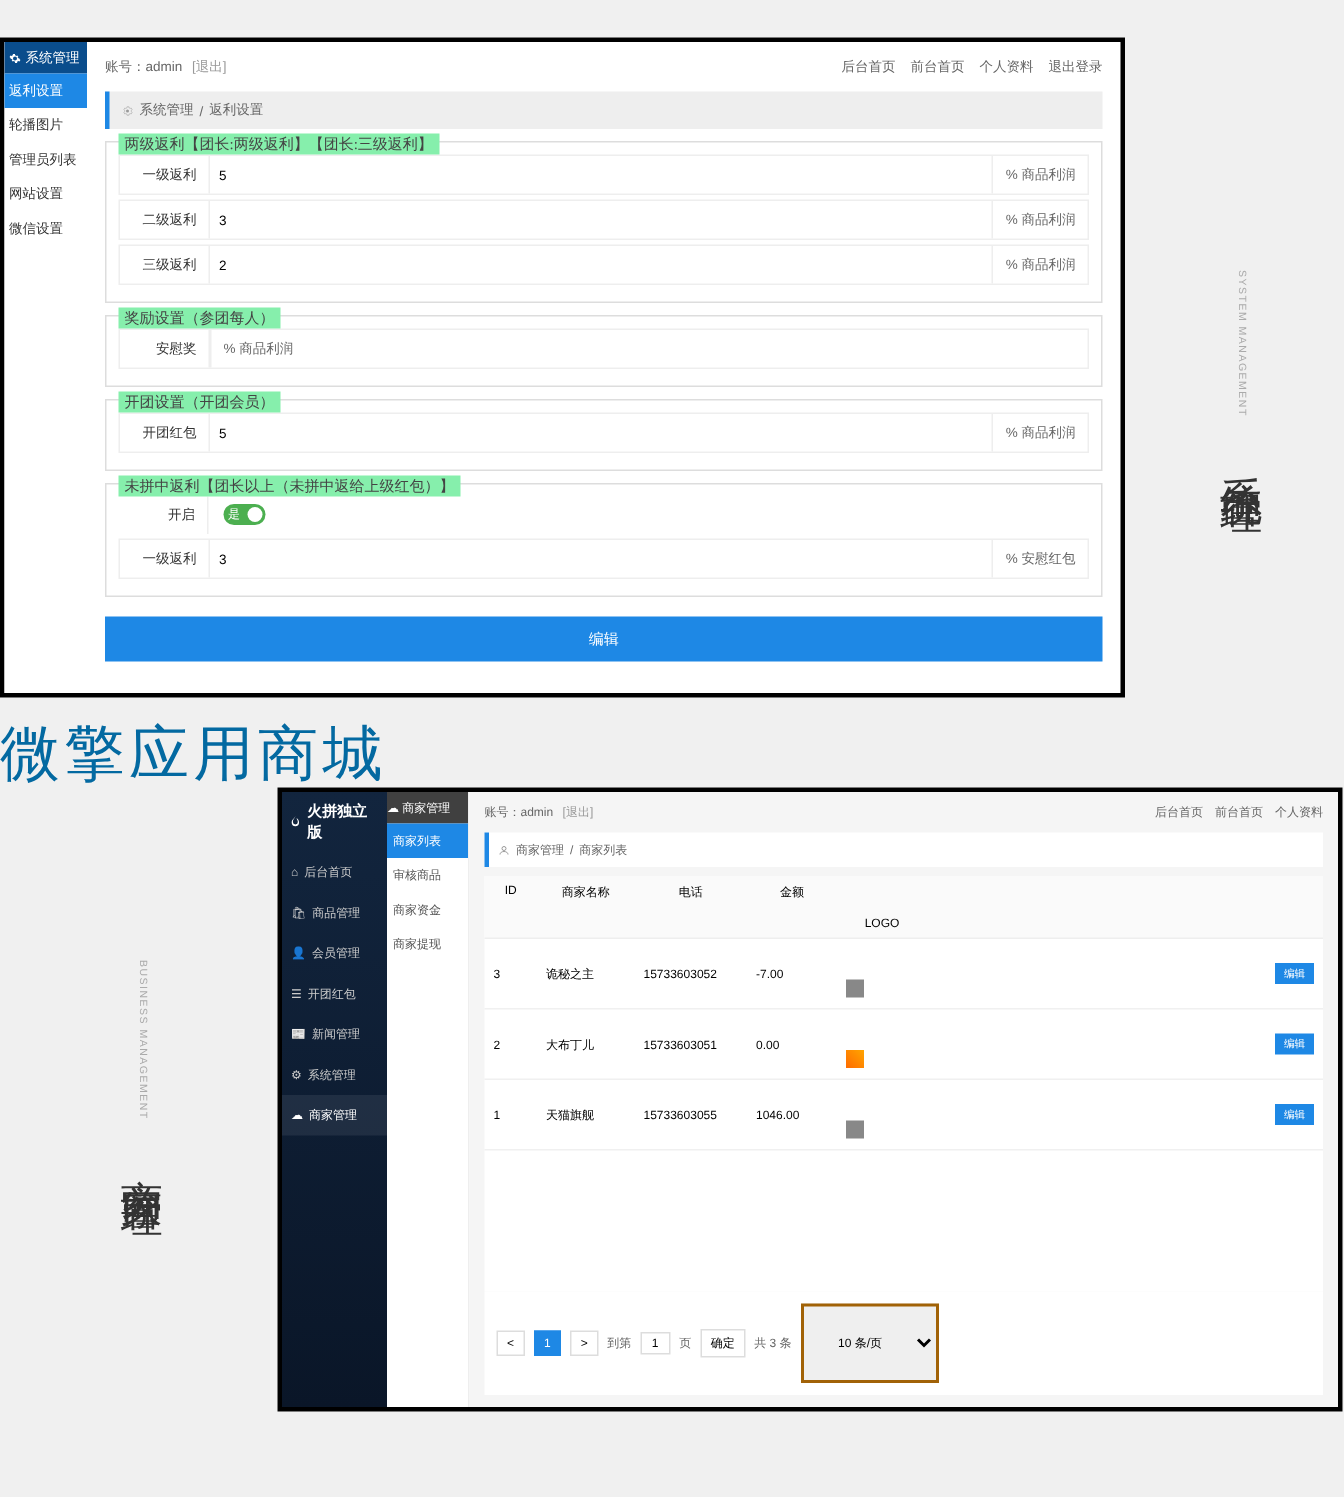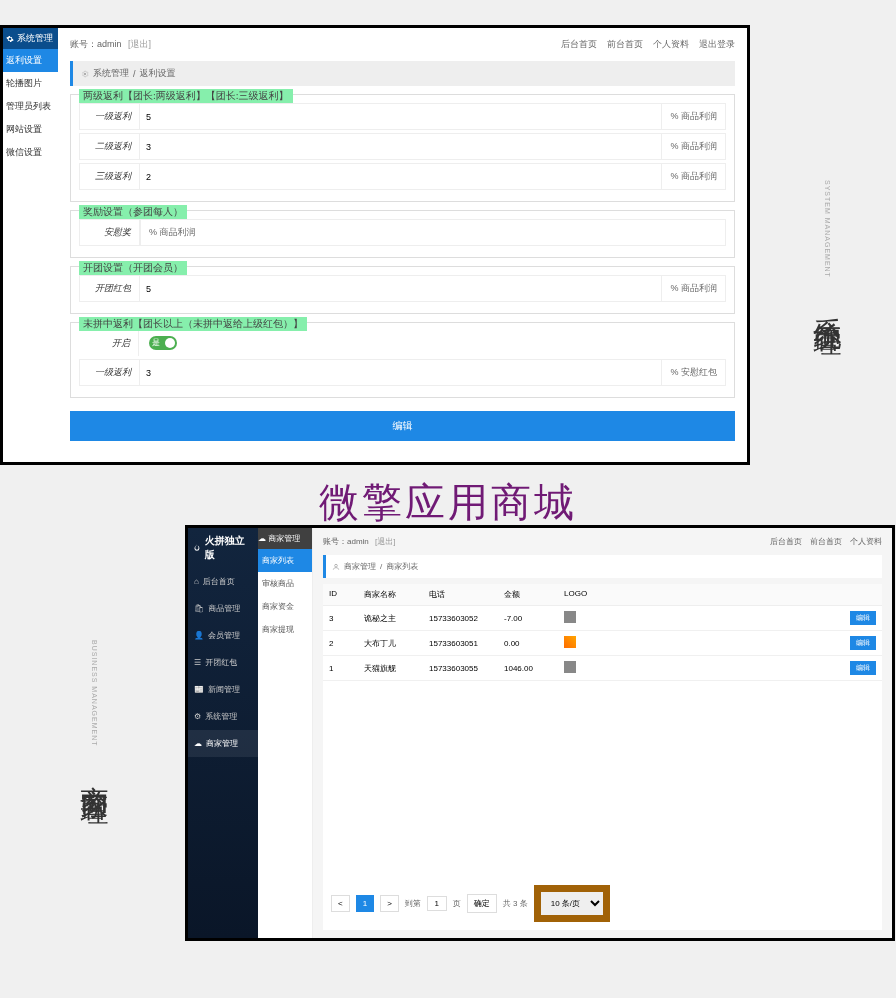--- a/index.html
+++ b/index.html
@@ -12,67 +12,67 @@
     .p1-sidebar-item { padding: 5px 3px; color: #333; font-size: 9px; cursor: pointer; }
     .p1-sidebar-item.active { background: #1e88e5; color: #fff; }
     .p1-main { flex: 1; padding: 10px 12px; overflow: auto; }
     .p1-topbar { display: flex; justify-content: space-between; font-size: 9px; color: #666; margin-bottom: 10px; }
     .p1-topbar-right { display: flex; gap: 10px; }
     .p1-topbar-right span { color: #666; cursor: pointer; }
     .p1-breadcrumb { background: #eee; padding: 6px 8px; font-size: 9px; color: #666; border-left: 3px solid #1e88e5; margin-bottom: 8px; display: flex; align-items: center; gap: 4px; }
     .p1-fieldset { border: 1px solid #ddd; padding: 8px; margin-bottom: 8px; font-size: 9px; position: relative; }
     .p1-fieldset-title { position: absolute; top: -6px; left: 8px; background: #86efac; padding: 0 4px; font-size: 10px; color: #444; font-family: Liberation Serif, serif; }
     .p1-row { display: flex; align-items: center; border: 1px solid #eee; margin-bottom: 3px; }
-    .p1-row-label { width: 60px; text-align: right; padding: 6px 8px; font-size: 9px; color: #333; border-right: 1px solid #eee; font-style: italic; }
+    .p1-row-label { width: 60px; text-align: right; padding: 6px 8px; font-size: 9px; color: #333; border-right: 1px solid #eee; }
     .p1-row-input { flex: 1; padding: 6px; font-size: 9px; border: none; outline: none; }
     .p1-row-suffix { padding: 6px 8px; font-size: 9px; color: #666; border-left: 1px solid #eee; }
     .p1-toggle { width: 28px; height: 14px; background: #4caf50; border-radius: 7px; position: relative; display: inline-block; margin-left: 6px; }
     .p1-toggle-dot { width: 10px; height: 10px; background: #fff; border-radius: 50%; position: absolute; top: 2px; right: 2px; }
     .p1-toggle-label { color: #fff; font-size: 8px; position: absolute; left: 3px; top: 1px; }
     .p1-submit { width: 100%; background: #1e88e5; color: #fff; border: none; padding: 8px; font-size: 10px; cursor: pointer; margin-top: 5px; }
     
     
     .vlabel1 { position: absolute; top: 180px; right: 50px; writing-mode: vertical-rl; text-orientation: upright; }
     .vlabel1 .cn { font-size: 28px; color: #333; letter-spacing: 4px; }
     .vlabel1 .en { font-size: 7px; color: #aaa; letter-spacing: 1px; writing-mode: vertical-rl; text-orientation: mixed; margin-left: 2px; }
     
-    .center-text { position: absolute; top: 475px; left: 0; width: 896px; text-align: center; font-size: 40px; color: #701a75; font-weight: 300; letter-spacing: 3px; }
+    .center-text { position: absolute; top: 475px; left: 0; width: 896px; text-align: left; font-size: 40px; color: #0369a1; font-weight: 300; letter-spacing: 3px; }
     
     
     .panel2 { position: absolute; top: 525px; left: 185px; width: 710px; height: 416px; background: #fff; border: 3px solid #000; display: flex; }
     .p2-sidebar { width: 70px; background: linear-gradient(180deg, #12253e, #0a1628); color: #fff; font-size: 9px; }
     .p2-brand { padding: 6px 4px; font-size: 10px; font-weight: bold; display: flex; align-items: center; gap: 3px; }
     .p2-nav-item { padding: 8px 6px; color: #ccc; font-size: 8px; cursor: pointer; display: flex; align-items: center; gap: 4px; }
     .p2-nav-item.active { background: rgba(255,255,255,0.08); color: #fff; }
     .p2-subsidebar { width: 55px; background: #fff; font-size: 9px; border-right: 1px solid #eee; }
     .p2-sub-header { background: #404040; color: #fff; padding: 5px 0; font-size: 8px; }
     .p2-sub-item { padding: 6px 4px; color: #555; font-size: 8px; cursor: pointer; }
     .p2-sub-item.active { background: #1e88e5; color: #fff; }
     .p2-main { flex: 1; padding: 8px 10px; display: flex; flex-direction: column; background: #f5f5f5; }
     .p2-topbar { display: flex; justify-content: space-between; font-size: 8px; color: #666; margin-bottom: 8px; }
     .p2-topbar-right { display: flex; gap: 8px; }
     .p2-breadcrumb { background: #fff; padding: 6px; font-size: 8px; color: #666; border-left: 3px solid #1e88e5; margin-bottom: 6px; display: flex; align-items: center; gap: 4px; }
     .p2-table { background: #fff; font-size: 8px; flex: 1; }
-    .p2-thead { display: flex; background: #fafafa; border-bottom: 1px solid #eee; }
+    .p2-thead { display: flex; background: #fafafa; border-bottom: 1px solid #eee; text-align: center; }
     .p2-th, .p2-td { padding: 5px 6px; }
     .p2-col-id { width: 35px; }
     .p2-col-name { width: 65px; }
     .p2-col-phone { width: 75px; }
     .p2-col-amount { width: 60px; }
-    .p2-col-logo { width: 60px; }
+    .p2-col-logo { width: 60px; margin-top: 22px; }
     .p2-col-action { flex: 1; text-align: right; }
     .p2-tr { display: flex; border-bottom: 1px solid #f0f0f0; align-items: center; }
     .p2-logo-img { width: 12px; height: 12px; background: #888; display: inline-block; }
     .p2-logo-img.orange { background: linear-gradient(45deg, #ff6b00, #ffa500); }
     .p2-edit-btn { background: #1e88e5; color: #fff; padding: 2px 6px; font-size: 7px; border: none; cursor: pointer; }
     .p2-pagination { padding: 8px; font-size: 8px; color: #666; display: flex; align-items: center; gap: 6px; background: #fff; }
     .p2-page-btn { border: 1px solid #ddd; padding: 3px 6px; font-size: 8px; background: #fff; cursor: pointer; }
     .p2-page-btn.active { background: #1e88e5; color: #fff; border-color: #1e88e5; }
     .p2-page-input { width: 20px; border: 1px solid #ddd; padding: 2px; font-size: 8px; text-align: center; }
-    .p2-page-select { border: 7px solid #a16207; padding: 6px; font-size: 8px; }
+    .p2-page-select { border: 2px solid #a16207; padding: 19px; font-size: 8px; }
     
     .vlabel2 { position: absolute; top: 640px; left: 75px; writing-mode: vertical-rl; text-orientation: upright; }
     .vlabel2 .cn { font-size: 28px; color: #333; letter-spacing: 4px; }
     .vlabel2 .en { font-size: 7px; color: #aaa; letter-spacing: 1px; writing-mode: vertical-rl; text-orientation: mixed; margin-right: 2px; }
     
     .gear-icon { width: 8px; height: 8px; }
     .user-icon-s { width: 8px; height: 8px; }
     .flame-icon { width: 10px; height: 10px; }
   </style>
 </head>

